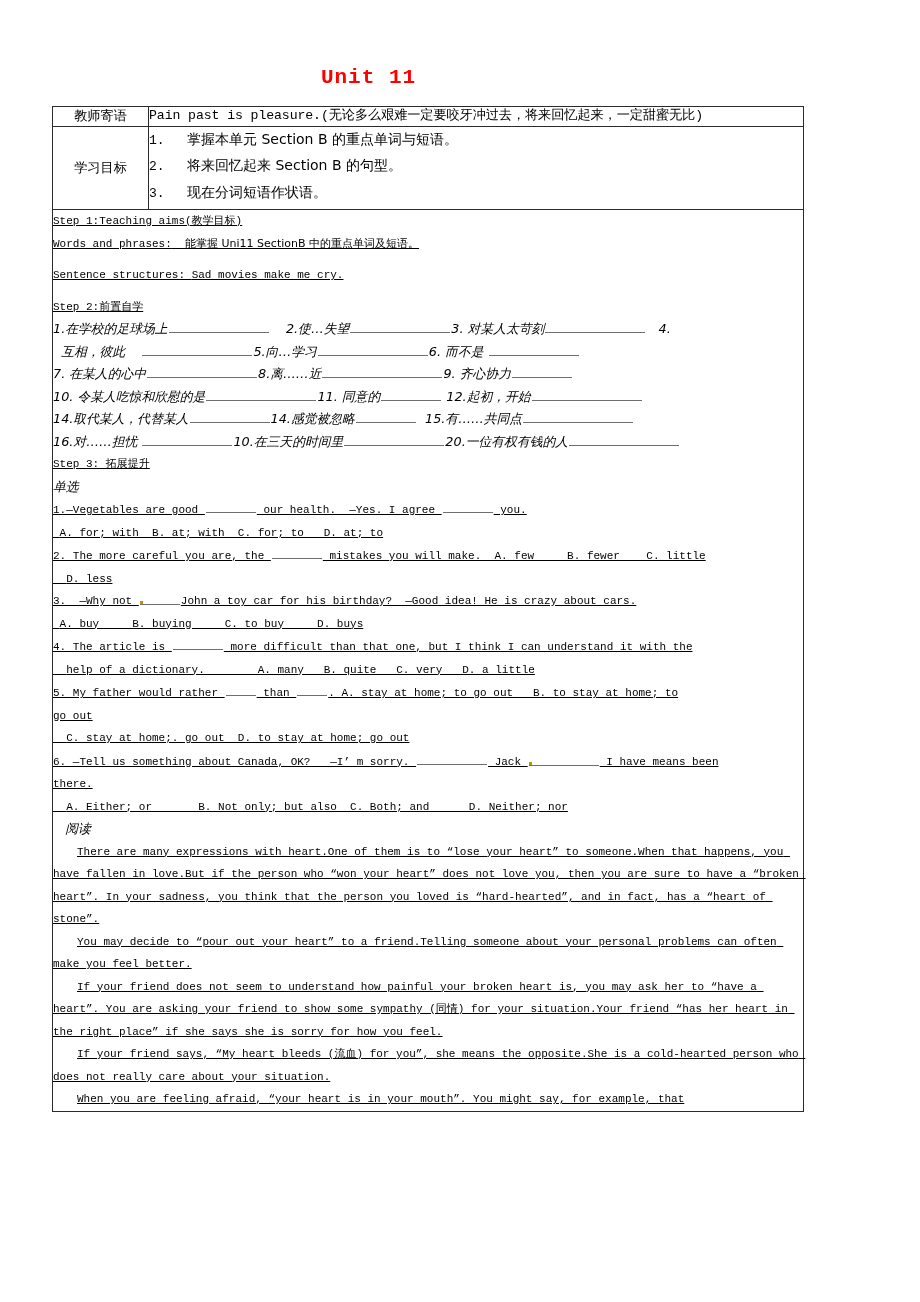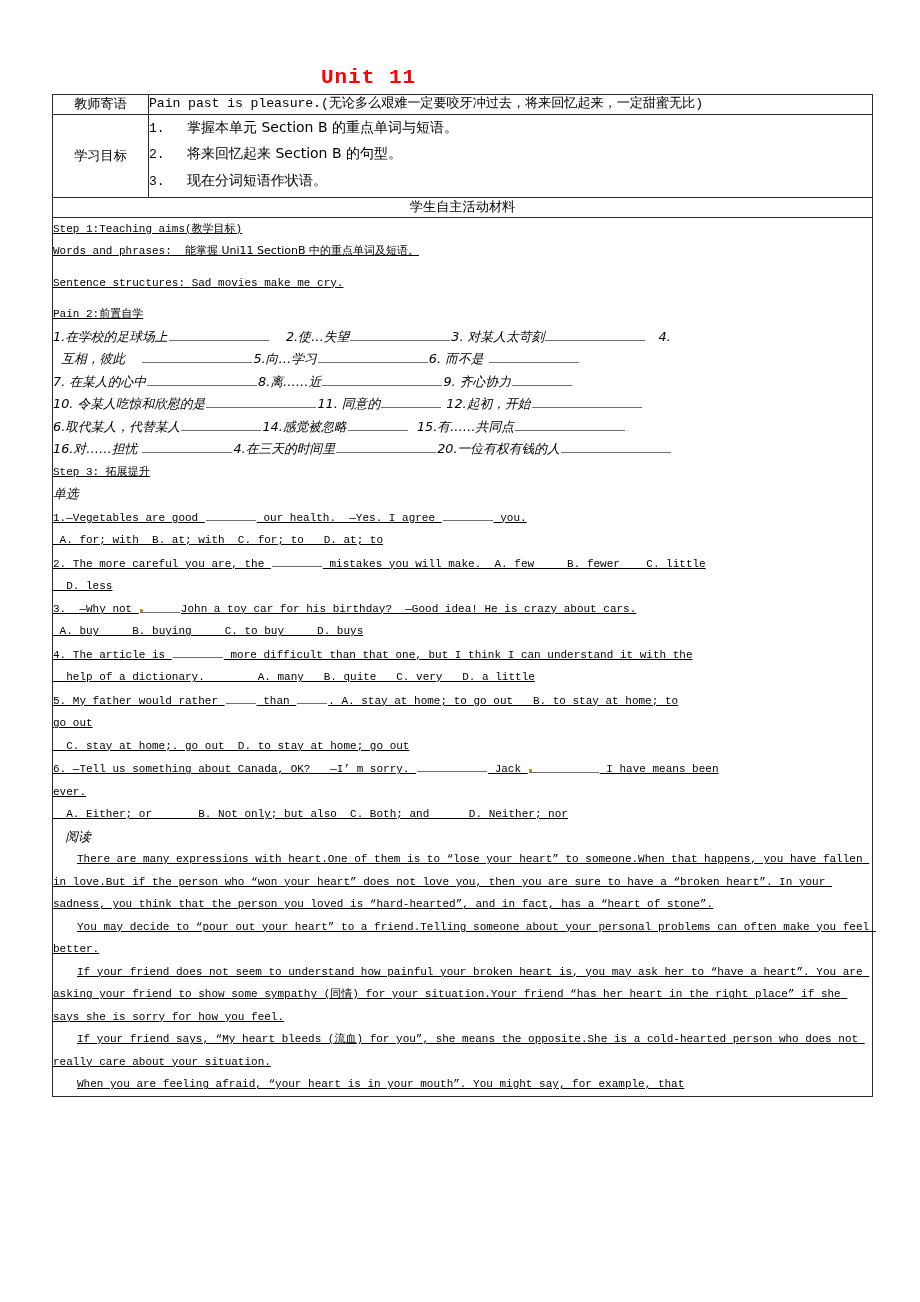--- a/index.html
+++ b/index.html
@@ -28,22 +28,22 @@
     text-align: center;
     color: #ff0000;
     font-size: 21px;
     font-weight: bold;
     letter-spacing: 1px;
     font-family: "Liberation Mono", "DejaVu Sans Mono", monospace;
   }
   table.doc {
     position: absolute;
     left: 52px;
-    top: 94px;
-    width: 821px;
+    top: 106px;
+    width: 752px;
     border-collapse: collapse;
     table-layout: fixed;
   }
   table.doc td {
     border: 1px solid #2b2b2b;
     padding: 0;
     vertical-align: middle;
     font-size: 13.2px;
     line-height: 1.42;
   }
@@ -158,43 +158,40 @@
             <span class="goal-num">2.</span>
             <span class="goal-txt">将来回忆起来 Section B 的句型。</span>
           </div>
           <div class="goal-line">
             <span class="goal-num">3.</span>
             <span class="goal-txt">现在分词短语作状语。</span>
           </div>
         </td>
       </tr>
       <tr>
-        <td class="section-head" colspan="2">学生自主活动材料</td>
-      </tr>
-      <tr>
         <td class="body-cell" colspan="2">
 
           <div class="ln mixed">Step 1:Teaching aims(教学目标)</div>
           <div class="ln mixed"><span>Words and phrases:</span>&nbsp; <span class="cn" style="font-family:'DejaVu Sans',sans-serif">能掌握 Uni11 SectionB 中的重点单词及短语。</span></div>
           <div class="gap"></div>
           <div class="ln mixed"><span>Sentence structures:</span> <span>Sad movies make me cry.</span></div>
           <div class="gap"></div>
-          <div class="ln mixed">Pain 2:前置自学</div>
+          <div class="ln mixed">Step 2:前置自学</div>
 
           <div class="ln cn"><span>1.在学校的足球场上</span><span class="blank b100"></span>&nbsp;&nbsp;&nbsp;&nbsp;<span>2.使…失望</span><span class="blank b100"></span><span>3. 对某人太苛刻</span><span class="blank b100"></span>&nbsp;&nbsp;&nbsp;<span>4.</span></div>
 
           <div class="ln cn">&nbsp;&nbsp;<span>互相，彼此</span>&nbsp;&nbsp;&nbsp;&nbsp;<span class="blank b110"></span><span>5.向…学习</span><span class="blank b110"></span><span>6. 而不是</span>&nbsp;<span class="blank b90"></span></div>
 
           <div class="ln cn"><span>7. 在某人的心中</span><span class="blank b110"></span><span>8.离……近</span><span class="blank b120"></span><span>9. 齐心协力</span><span class="blank b60"></span></div>
 
           <div class="ln cn"><span>10. 令某人吃惊和欣慰的是</span><span class="blank b110"></span><span>11. 同意的</span><span class="blank b60"></span>&nbsp;<span>12.起初，开始</span><span class="blank b110"></span></div>
 
-          <div class="ln cn"><span>6.取代某人，代替某人</span><span class="blank b80"></span><span>14.感觉被忽略</span><span class="blank b60"></span>&nbsp;&nbsp;<span>15.有……共同点</span><span class="blank b110"></span></div>
-
-          <div class="ln cn"><span>16.对……担忧</span>&nbsp;<span class="blank b90"></span><span>4.在三天的时间里</span><span class="blank b100"></span><span>20.一位有权有钱的人</span><span class="blank b110"></span></div>
+          <div class="ln cn"><span>14.取代某人，代替某人</span><span class="blank b80"></span><span>14.感觉被忽略</span><span class="blank b60"></span>&nbsp;&nbsp;<span>15.有……共同点</span><span class="blank b110"></span></div>
+
+          <div class="ln cn"><span>16.对……担忧</span>&nbsp;<span class="blank b90"></span><span>10.在三天的时间里</span><span class="blank b100"></span><span>20.一位有权有钱的人</span><span class="blank b110"></span></div>
 
           <div class="ln mixed">Step 3: 拓展提升</div>
           <div class="ln cn">单选</div>
 
           <div class="ln mixed"><span>1.—Vegetables are good </span><span class="blank b50"></span><span> our health.  —Yes. I agree </span><span class="blank b50"></span><span> you.</span></div>
           <div class="ln mixed">&nbsp;<span>A. for; with  B. at; with  C. for; to   D. at; to</span></div>
 
           <div class="ln mixed"><span>2. The more careful you are, the </span><span class="blank b50"></span><span> mistakes you will make.  A. few     B. fewer    C. little</span></div>
           <div class="ln mixed">&nbsp;&nbsp;<span>D. less</span></div>
 
@@ -202,21 +199,21 @@
           <div class="ln mixed">&nbsp;<span>A. buy     B. buying     C. to buy     D. buys</span></div>
 
           <div class="ln mixed"><span>4. The article is </span><span class="blank b50"></span><span> more difficult than that one, but I think I can understand it with the</span></div>
           <div class="ln mixed">&nbsp;&nbsp;<span>help of a dictionary.        A. many   B. quite   C. very   D. a little</span></div>
 
           <div class="ln mixed"><span>5. My father would rather </span><span class="blank b30"></span><span> than </span><span class="blank b30"></span><span>. A. stay at home; to go out   B. to stay at home; to</span></div>
           <div class="ln mixed">go out</div>
           <div class="ln mixed">&nbsp;&nbsp;<span>C. stay at home;. go out  D. to stay at home; go out</span></div>
 
           <div class="ln mixed"><span>6. —Tell us something about Canada, OK?   —I’ m sorry. </span><span class="blank b70"></span><span> Jack </span><span class="blank b70"><span class="mark"></span></span><span> I have means been</span></div>
-          <div class="ln mixed">ever.</div>
+          <div class="ln mixed">there.</div>
           <div class="ln mixed">&nbsp;&nbsp;<span>A. Either; or       B. Not only; but also  C. Both; and      D. Neither; nor</span></div>
           <div class="ln cn">&nbsp;&nbsp;&nbsp;<span>阅读</span></div>
 
           <div class="ln mixed para">There are many expressions with heart.One of them is to “lose your heart” to someone.When that happens, you have fallen in love.But if the person who “won your heart” does not love you, then you are sure to have a “broken heart”. In your sadness, you think that the person you loved is “hard-hearted”, and in fact, has a “heart of stone”.</div>
           <div class="ln mixed para">You may decide to “pour out your heart” to a friend.Telling someone about your personal problems can often make you feel better.</div>
           <div class="ln mixed para">If your friend does not seem to understand how painful your broken heart is, you may ask her to “have a heart”. You are asking your friend to show some sympathy (同情) for your situation.Your friend “has her heart in the right place” if she says she is sorry for how you feel.</div>
           <div class="ln mixed para">If your friend says, “My heart bleeds (流血) for you”, she means the opposite.She is a cold-hearted person who does not really care about your situation.</div>
           <div class="ln mixed para">When you are feeling afraid, “your heart is in your mouth”. You might say, for example, that</div>
 
         </td>

